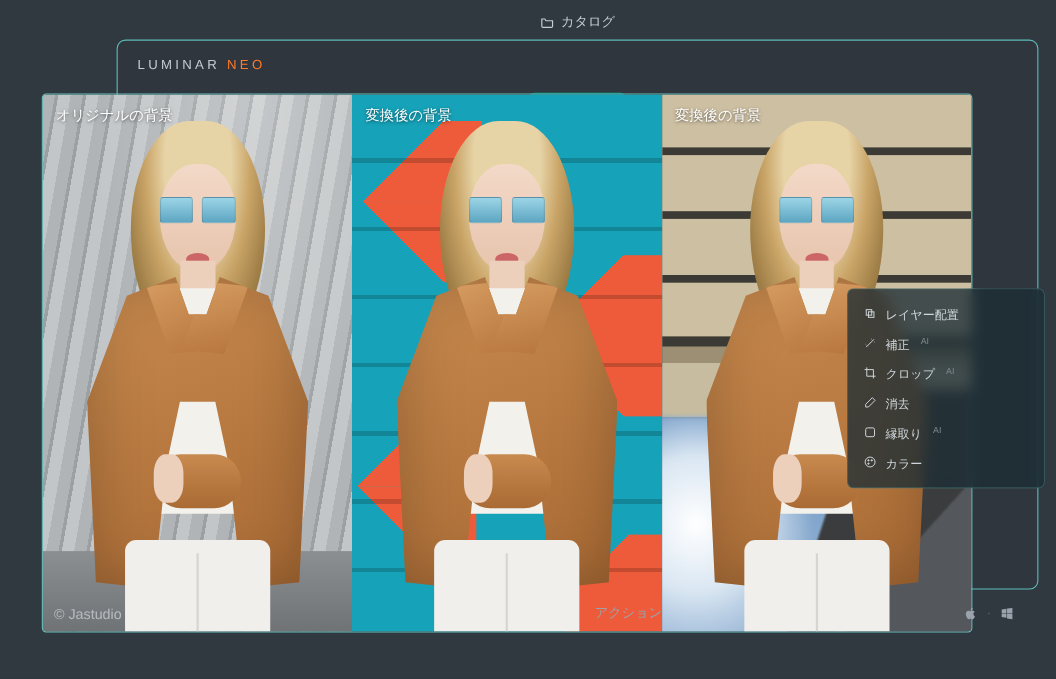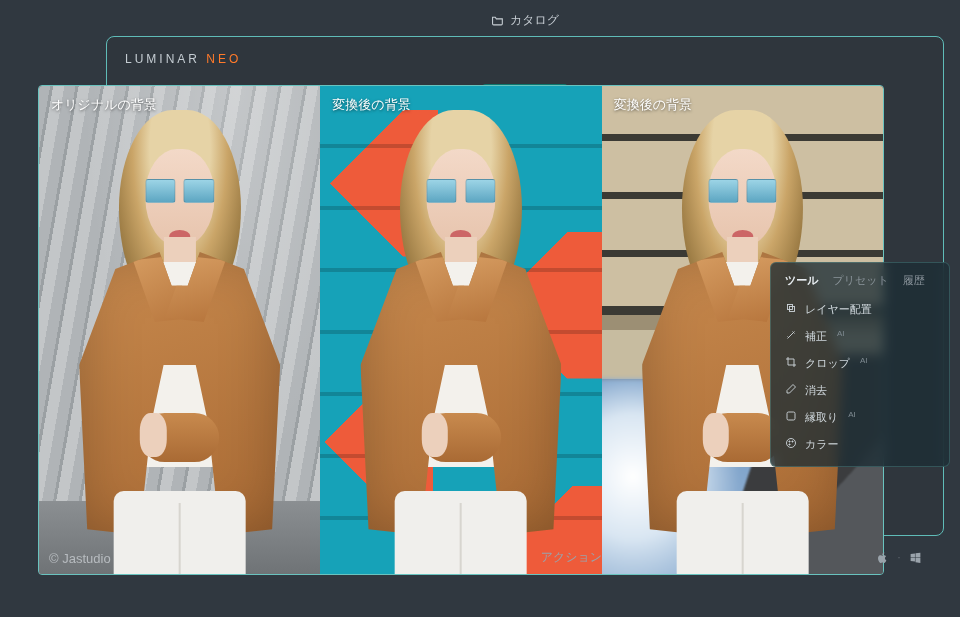--- a/index.html
+++ b/index.html
@@ -260,25 +260,20 @@
         <div class="necklace"></div>
       <div class="jacket"></div>
         <div class="forearm"></div>
         <div class="hand"></div>
         <div class="pants"></div>
     </div>
   </div>
 </div>
 
 <div class="side-panel">
-  <div class="sp-tabs">
-    <span class="on">ツール</span>
-    <span>プリセット</span>
-    <span>履歴</span>
-  </div>
   <ul class="sp-list">
     <li>
       <svg viewBox="0 0 24 24" fill="none" stroke="#cfd7dc" stroke-width="1.8">
           <rect x="5" y="5" width="10" height="10"></rect>
           <rect x="9" y="9" width="10" height="10"></rect>
         </svg>
       <span>レイヤー配置</span>
     </li>
     <li>
       <svg viewBox="0 0 24 24" fill="none" stroke="#cfd7dc" stroke-width="1.8">

